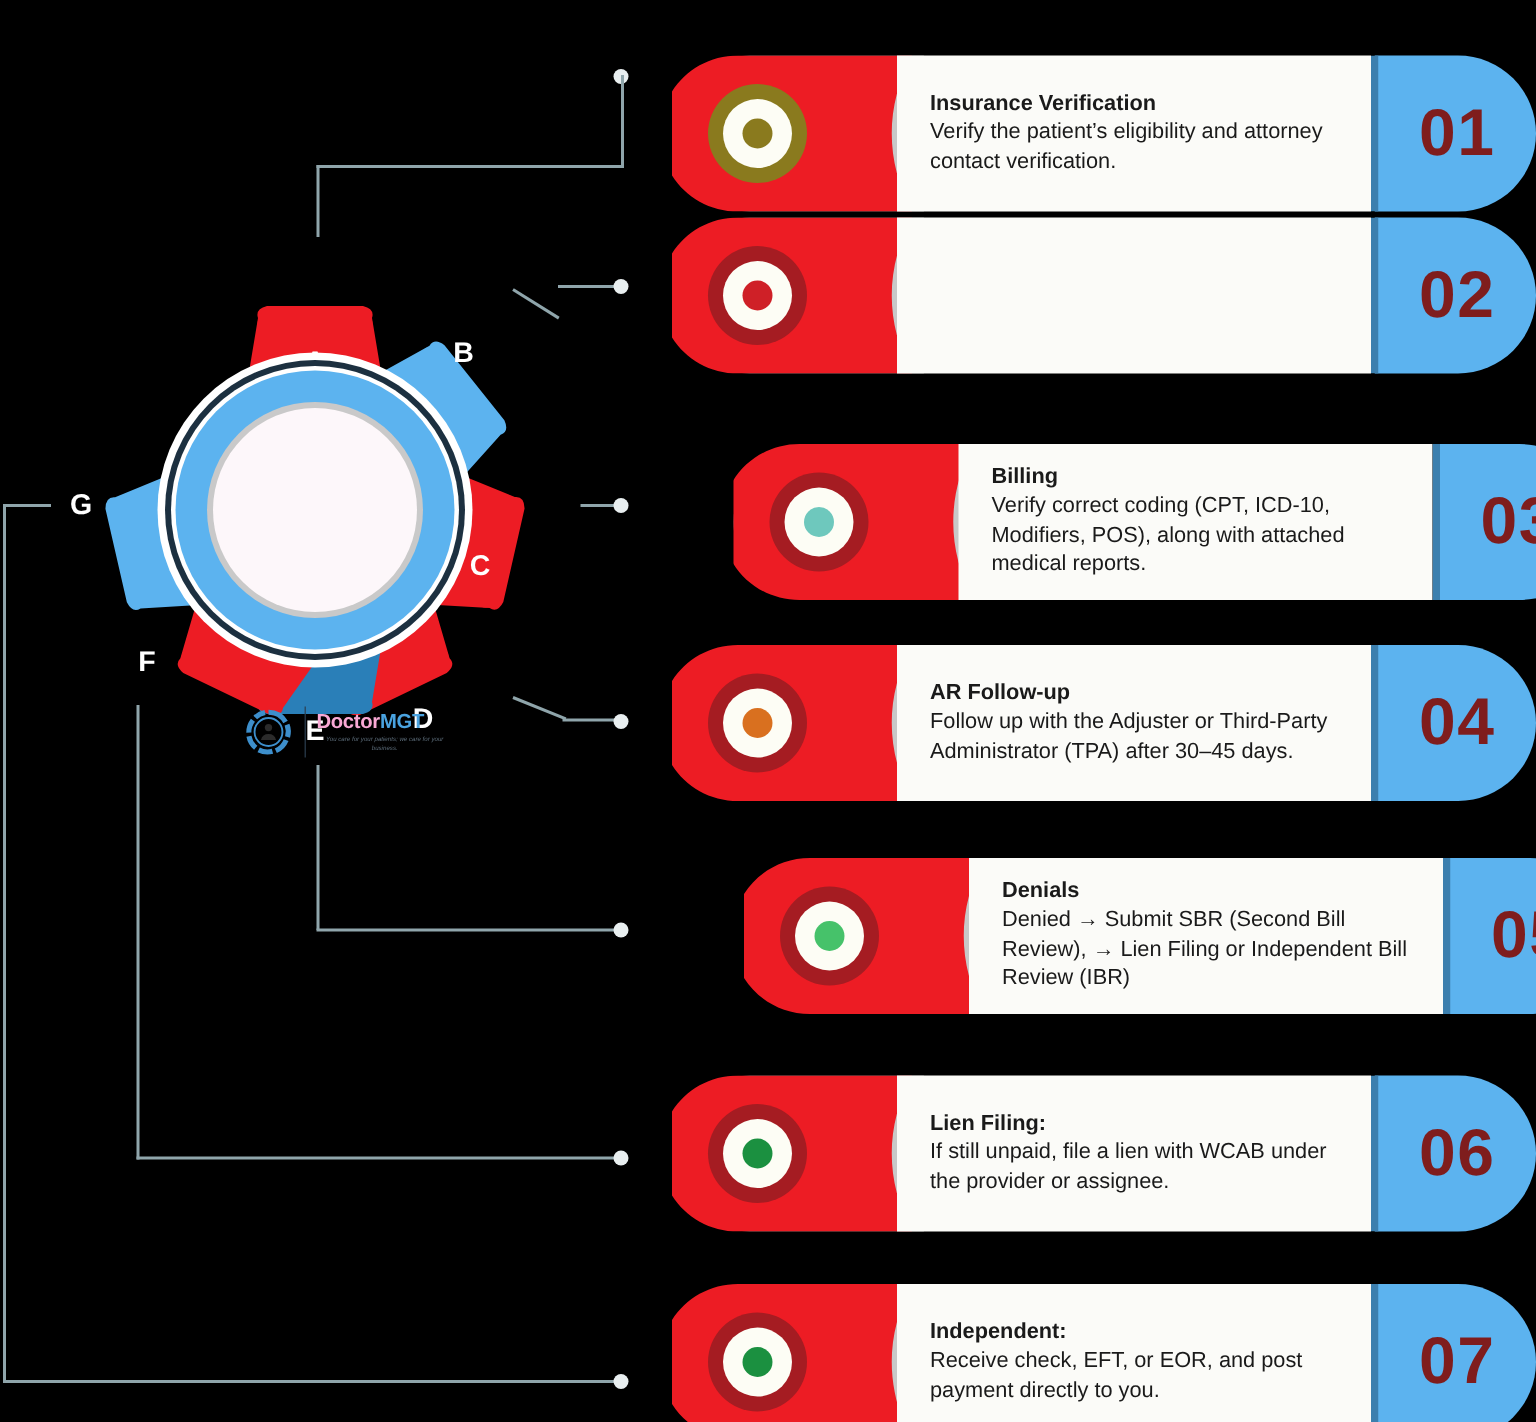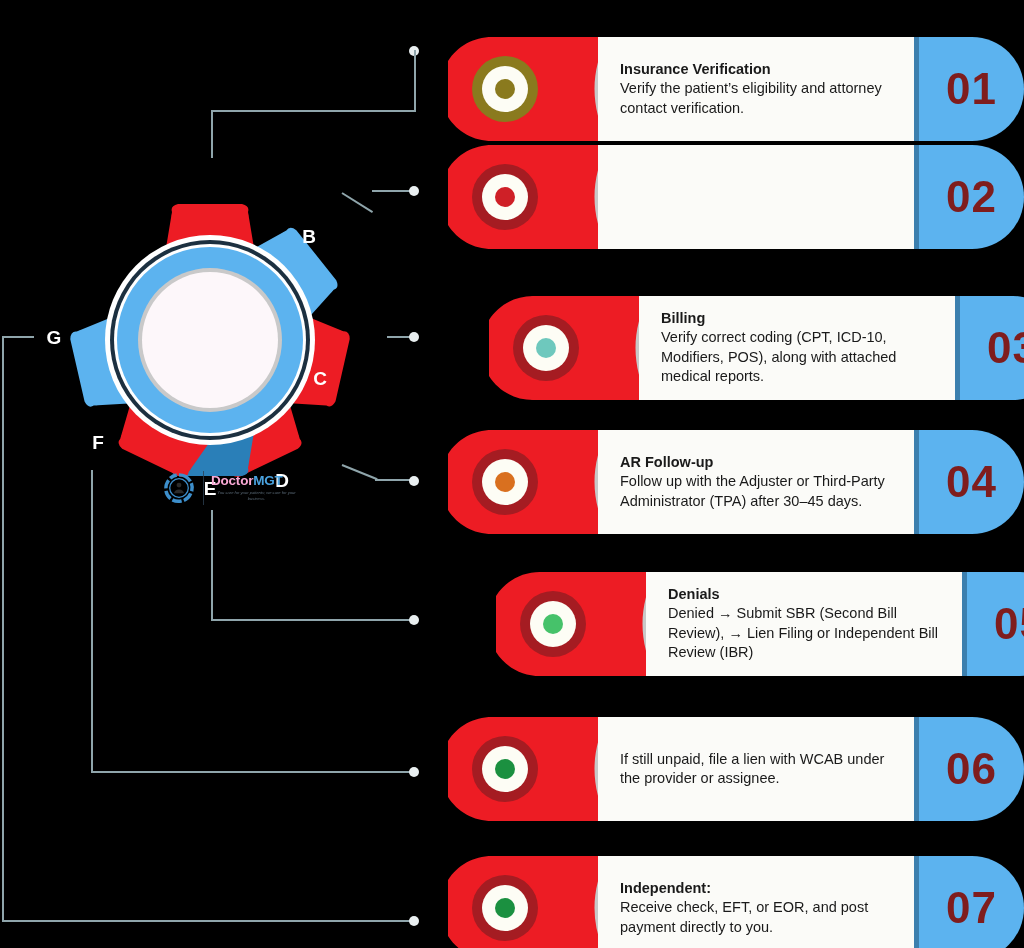--- a/index.html
+++ b/index.html
@@ -278,20 +278,21 @@
             <path d="M52 0 H168 C150 34 150 70 168 104 H52 C23 104 0 81 0 52 C0 23 23 0 52 0 Z" fill="#c8c8c8"></path>
             <path d="M44 0 H160 C142 34 142 70 160 104 H44 C15 104 -8 81 -8 52 C-8 23 15 0 44 0 Z" fill="#ed1c24"></path>
           </svg>
           <div class="card-white"></div>
           <div class="dot-wrap" style="background: rgb(165, 28, 34);">
             <div style="width: 46px; height: 46px; border-radius: 50%; background: rgb(253, 253, 245); display: flex; align-items: center; justify-content: center;">
               <div class="dot-core" style="width: 20px; height: 20px; border-radius: 50%; background: rgb(27, 144, 64);"></div>
             </div>
           </div>
           <div class="card-text">
+            <div class="card-title">Lien Filing:</div>
             <div class="card-desc">If still unpaid, file a lien with WCAB under the provider or assignee.</div>
           </div>
           <div class="card-blue">
             <span class="card-num">06</span>
           </div>
         </div>
       </div>
       <div class="card" style="top: 856px;">
         <div class="card-inner">
           <svg class="card-red" viewBox="0 0 200 104" preserveAspectRatio="none">

